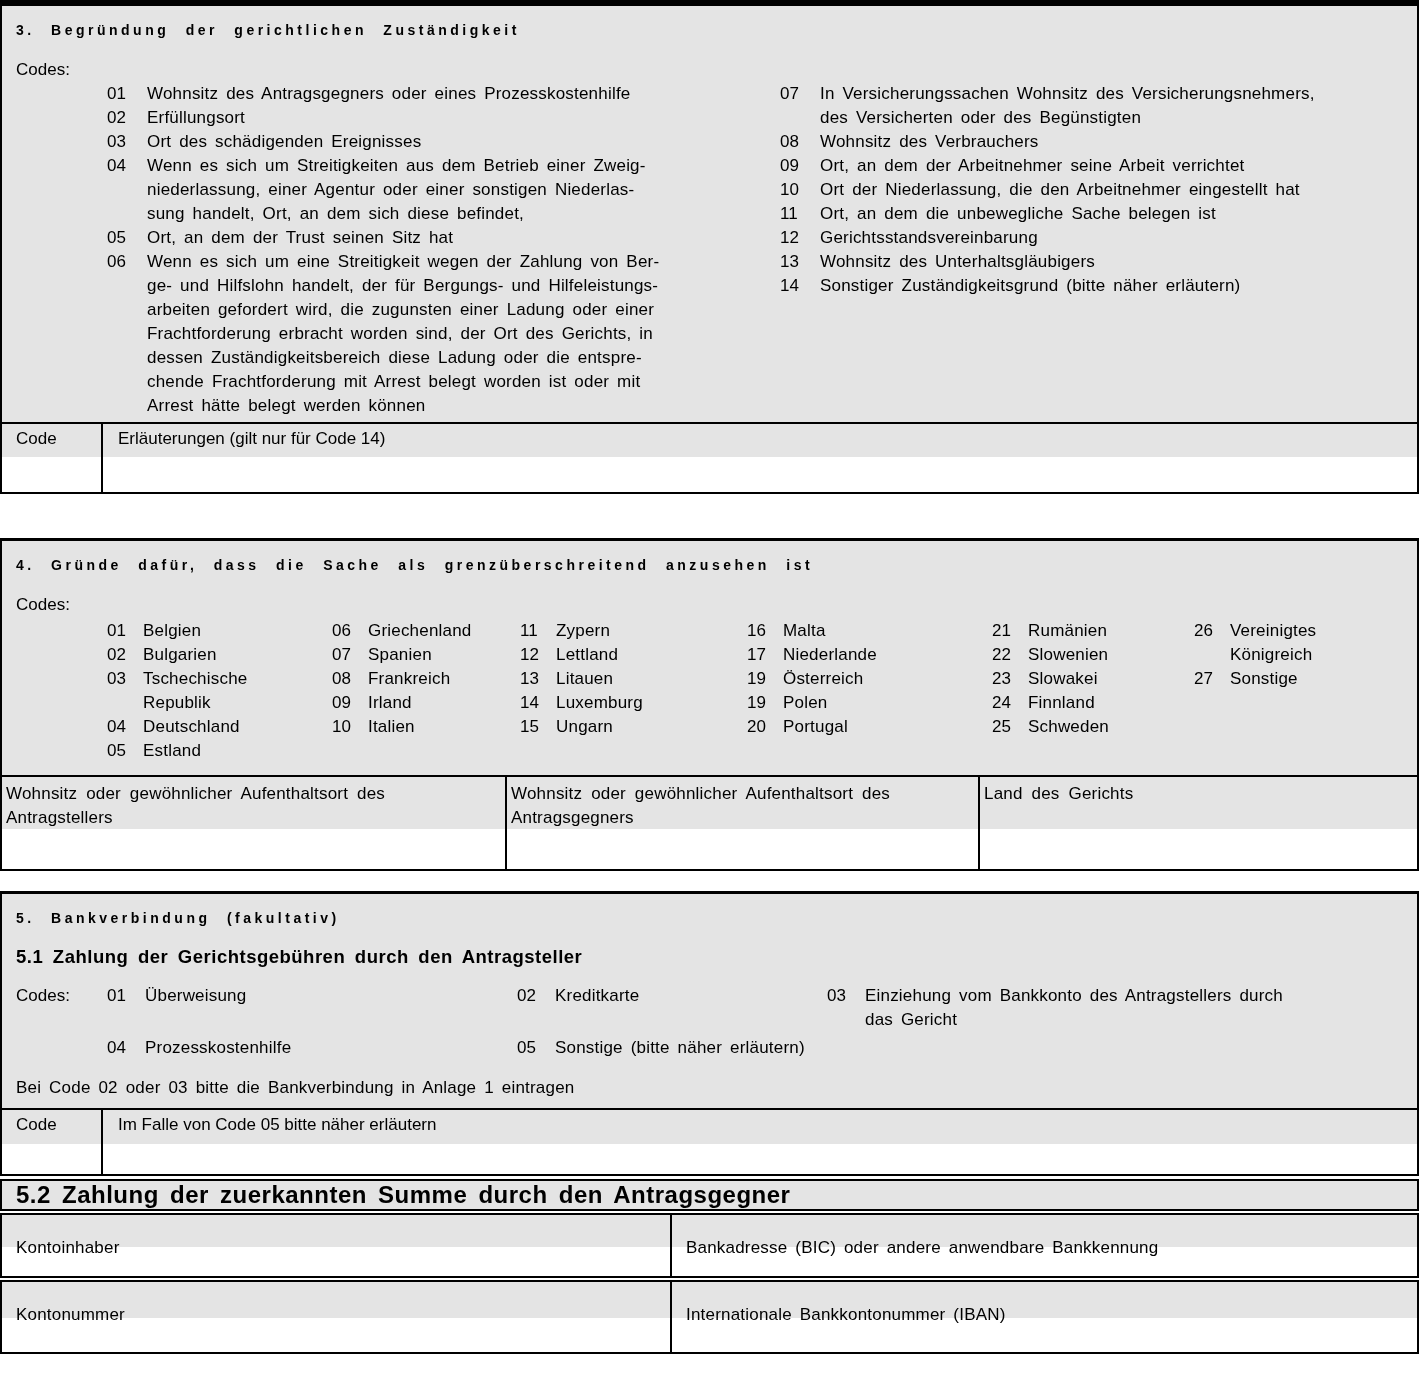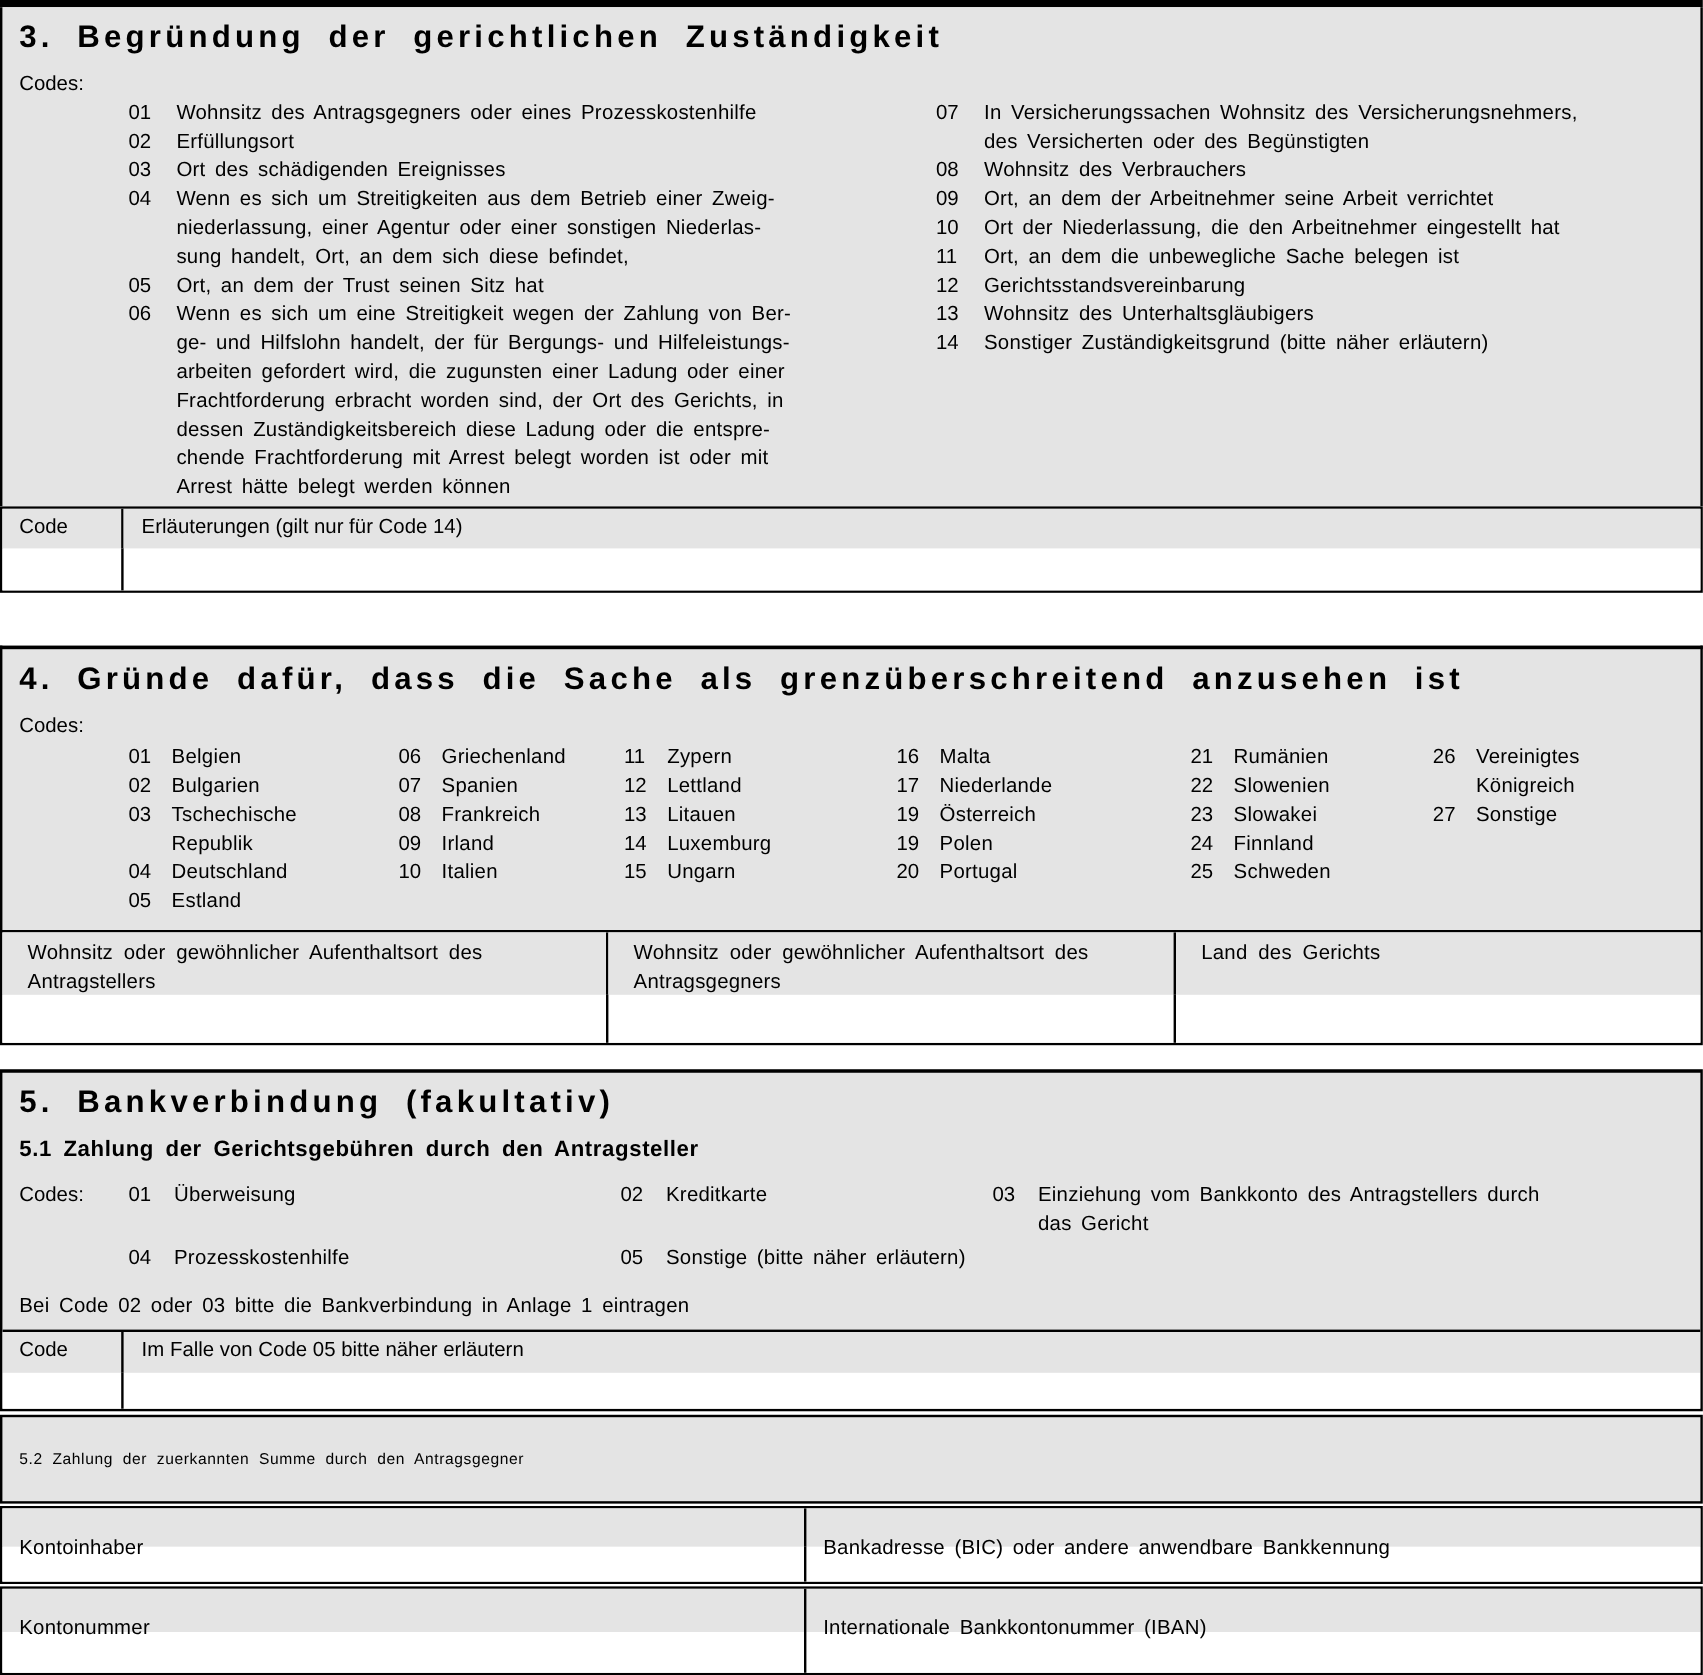--- a/index.html
+++ b/index.html
@@ -15,21 +15,21 @@
   .sec {
     background:#e4e4e4;
     border-left:2px solid #000; border-right:2px solid #000;
     box-sizing:border-box;
   }
   .sec3 { height:416px; padding:10px 14px 0; overflow:hidden; }
   .sec4 { margin-top:44px; height:237px; padding:10px 14px 0; border-top:3px solid #000; overflow:hidden; }
   .sec5 { margin-top:20px; height:285px; padding:10px 14px 0; border-top:3px solid #000; border-bottom:2px solid #000; overflow:hidden; }
 
   .sec-title {
-    font-weight:bold; font-size:26px; line-height:28px;
+    font-weight:bold; font-size:14px; line-height:28px;
     letter-spacing:3.5px; word-spacing:9px; white-space:nowrap;
   }
   .codes-label { margin-top:14px; line-height:24px; }
 
   
   .ci { display:flex; align-items:flex-start; line-height:24px; }
   .ci-num { flex:0 0 40px; }
   .ci-text { flex:1; white-space:pre-line; word-spacing:3px; letter-spacing:0.2px; }
 
   
@@ -53,21 +53,21 @@
   .s4cols .cc:nth-child(2){ width:188px; }
   .s4cols .cc:nth-child(3){ width:227px; }
   .s4cols .cc:nth-child(4){ width:245px; }
   .s4cols .cc:nth-child(5){ width:202px; }
   .s4cols .cc:nth-child(6){ flex:1; }
   .s4cols .ci-num { flex:0 0 36px; }
 
   
   .rtable { border:2px solid #000; box-sizing:border-box; background:#fff; }
   .rtable .row { display:flex; }
-  .rtable .cell { box-sizing:border-box; padding:5px 10px 0 21px; line-height:24px; word-spacing:4px; letter-spacing:0.2px; }
+  .rtable .cell { box-sizing:border-box; padding:5px 10px 0 4px; line-height:24px; word-spacing:4px; letter-spacing:0.2px; }
   .rtable .cA { flex:0 0 505px; border-right:2px solid #000; }
   .rtable .cB { flex:0 0 473px; border-right:2px solid #000; }
   .rtable .cC { flex:1; }
   .rtable .hrow .cell { background:#e4e4e4; }
   .rtable .hrow { height:52px; }
   .rtable .vrow { height:40px; background:#fff; }
 
   
   .sub-title { margin-top:12px; font-weight:bold; font-size:18.5px; line-height:26px; letter-spacing:0.5px; word-spacing:4px; }
   .s5codes { position:relative; margin-top:14px; }
@@ -81,22 +81,22 @@
   .note-line { margin-top:16px; line-height:24px; word-spacing:3px; letter-spacing:0.2px; }
   .s5table { margin:8px -14px 0; border-top:2px solid #000; }
   .s5table .row { display:flex; }
   .s5table .c1 { flex:0 0 101px; border-right:2px solid #000; box-sizing:border-box; padding:5px 0 0 14px; }
   .s5table .c2 { flex:1; padding:5px 0 0 15px; }
   .s5table .hrow { height:34px; box-sizing:border-box; background:#e4e4e4; }
   .s5table .vrow { height:33px; box-sizing:border-box; background:#fff; }
 
   .band52 {
     margin-top:3px; border:2px solid #000; box-sizing:border-box;
-    background:#e4e4e4; padding:22px 14px;
-    font-weight:normal; font-size:13px; line-height:26px;
+    background:#e4e4e4; padding:1px 14px;
+    font-weight:bold; font-size:24px; line-height:26px;
     letter-spacing:0.5px; word-spacing:4px;
   }
 
   .btable { margin-top:2px; border:2px solid #000; box-sizing:border-box; background:#fff; }
   .btable .row { display:flex; }
   .btable .cL { flex:0 0 670px; border-right:2px solid #000; box-sizing:border-box; padding-left:14px; }
   .btable .cR { flex:1; padding-left:14px; }
   .btable .lrow { background:#e4e4e4; }
   .btable .lrow .cL, .btable .lrow .cR { padding-top:21px; }
   .btableA .lrow { height:32px; box-sizing:border-box; }

